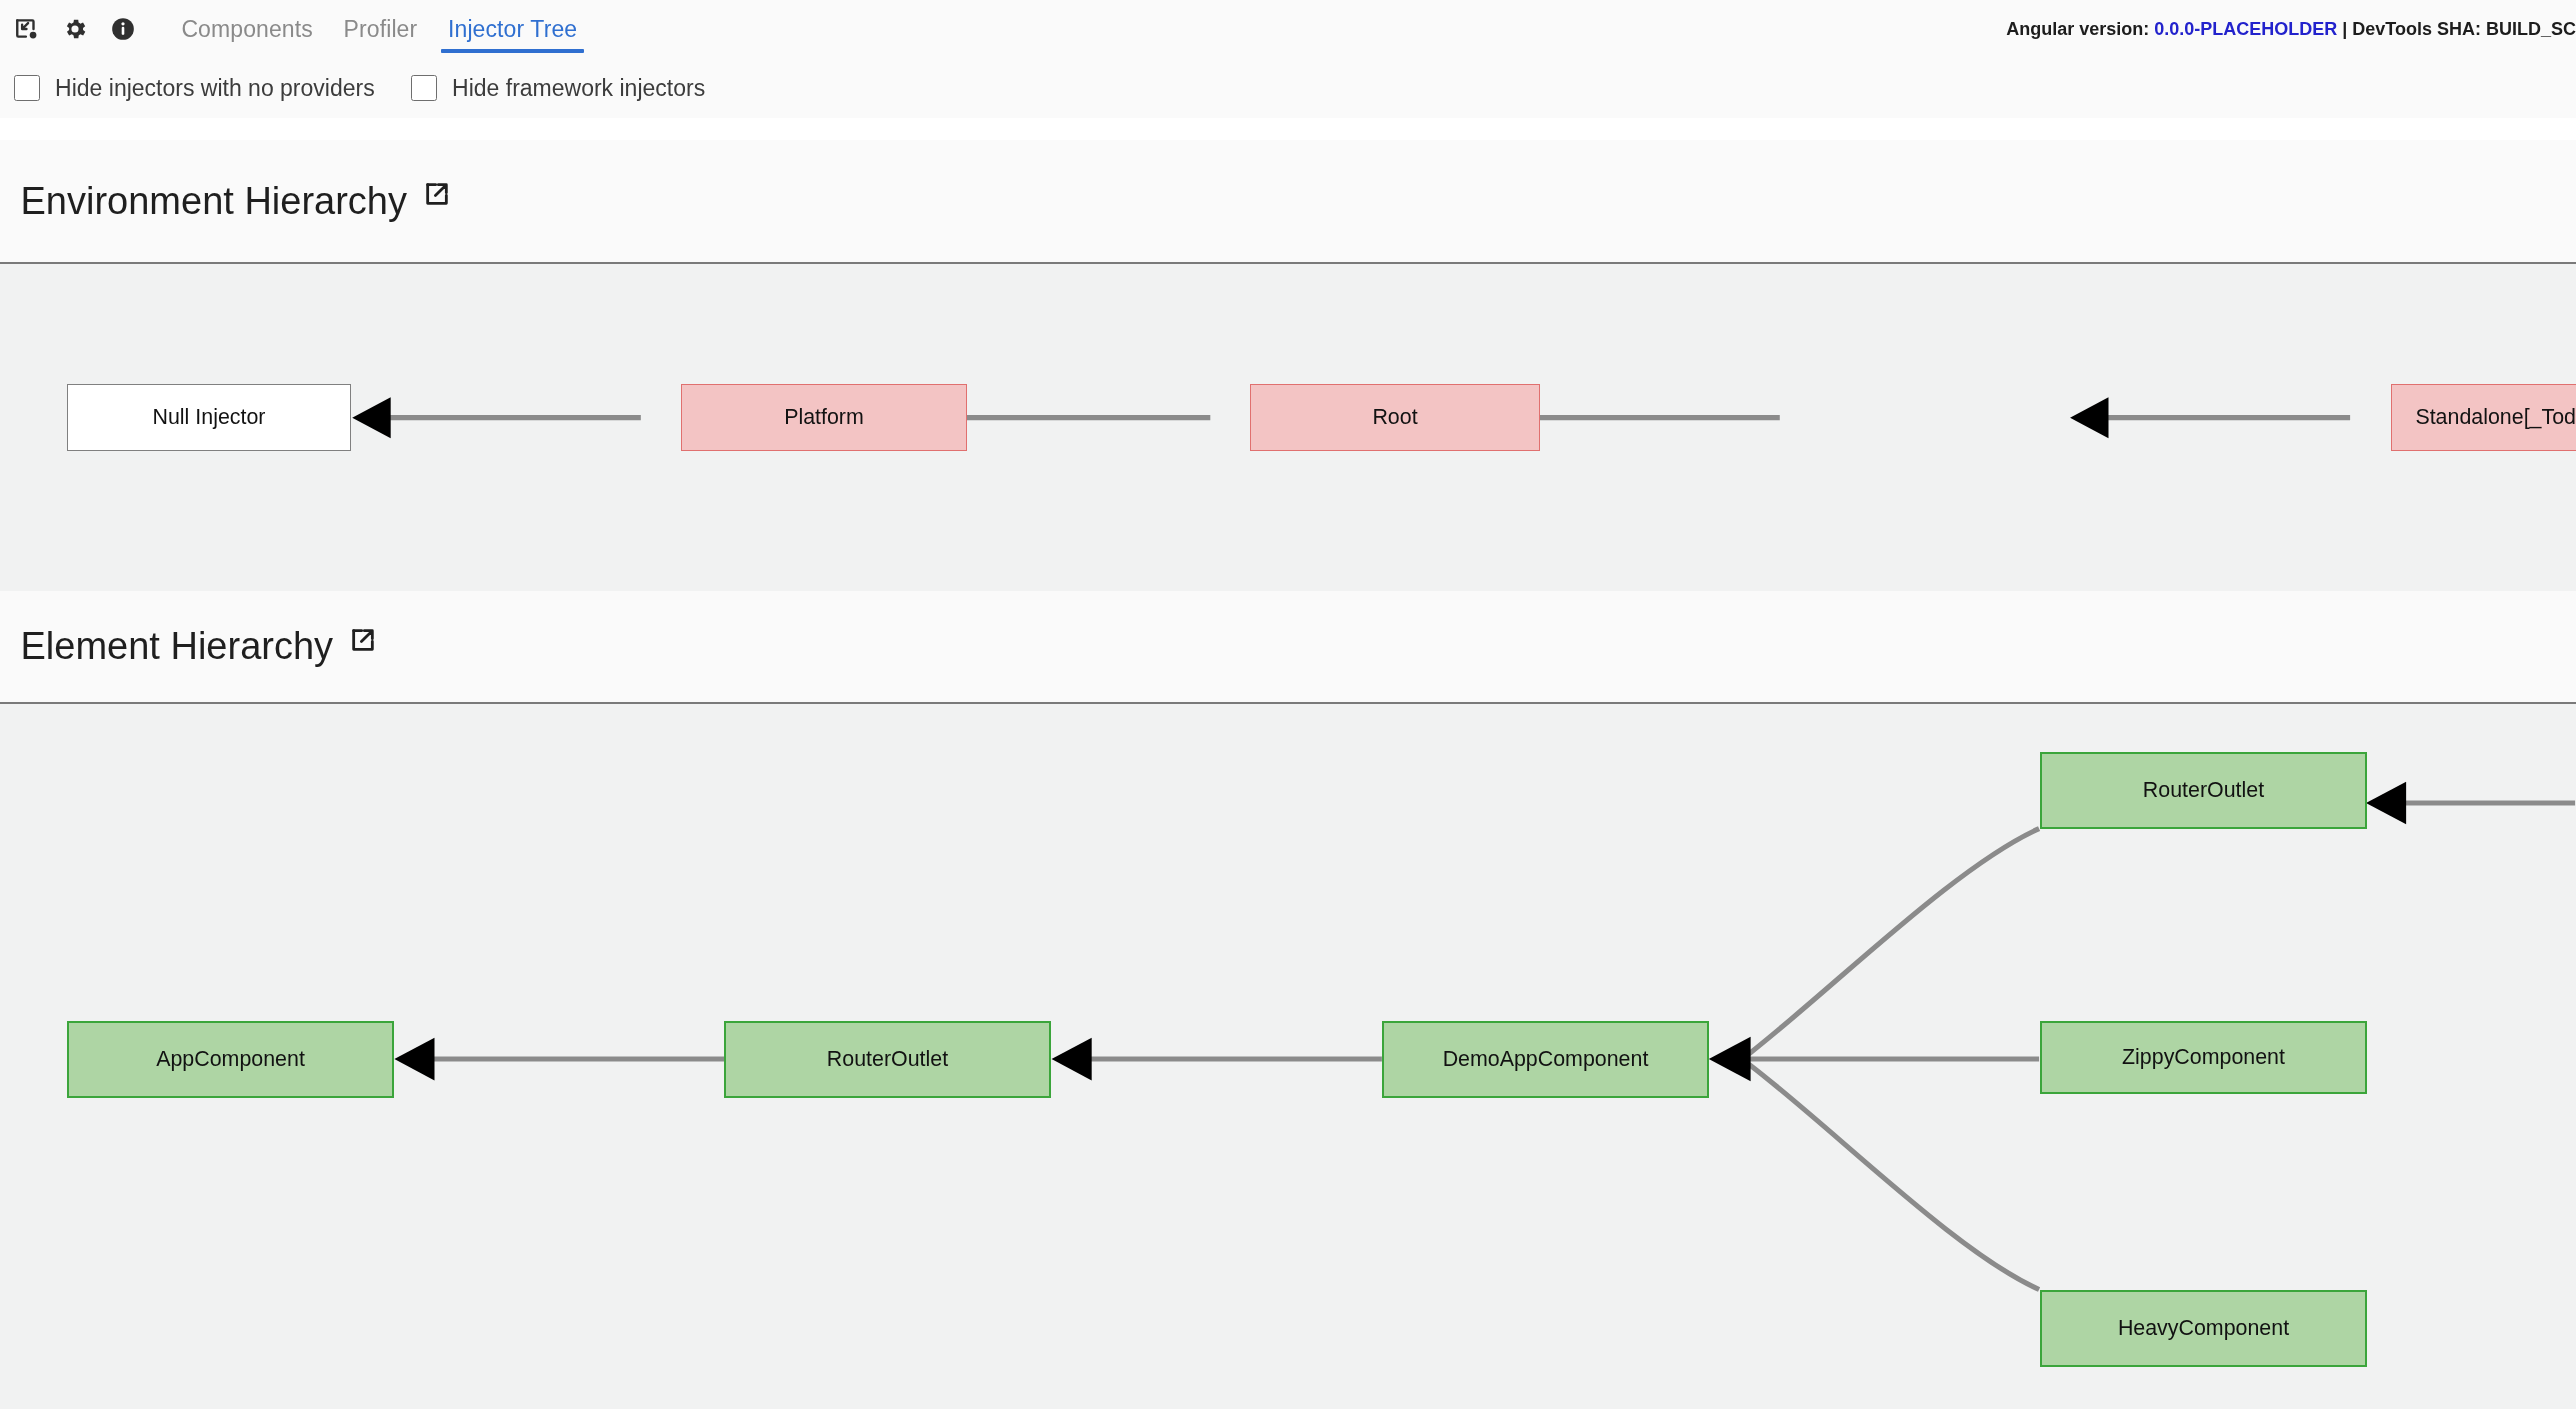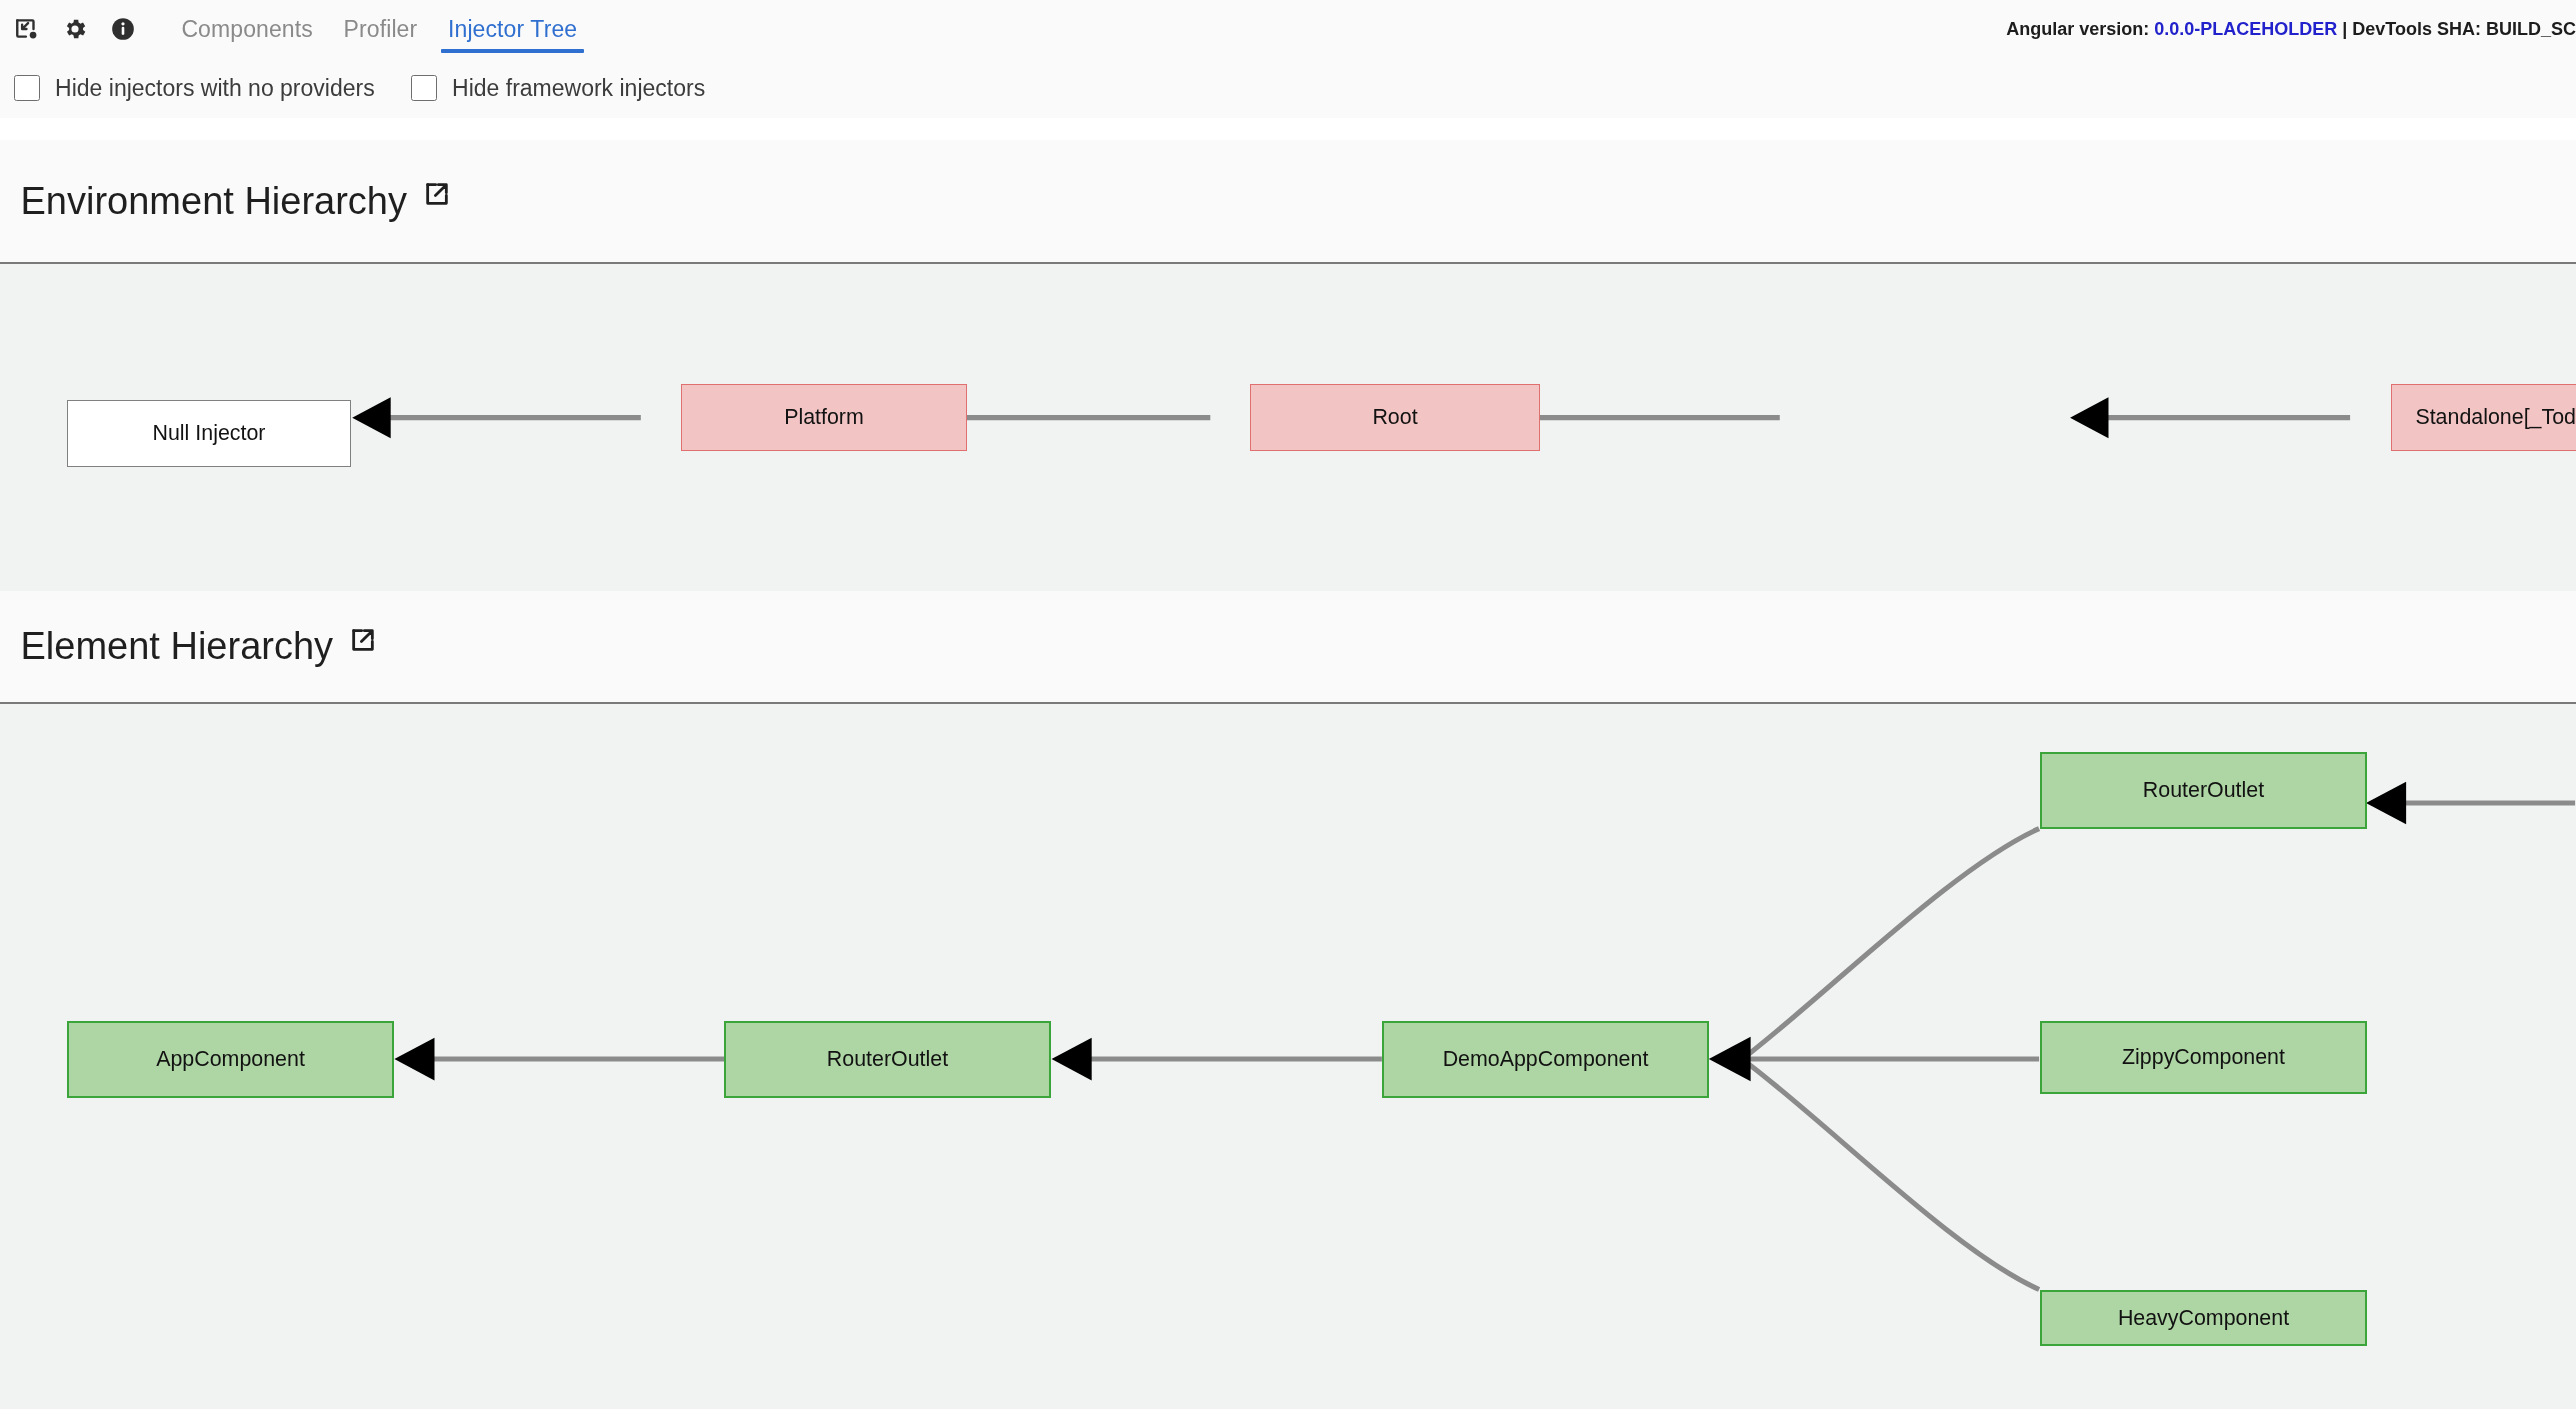--- a/index.html
+++ b/index.html
@@ -151,21 +151,21 @@
         <line x1="2752" y1="180" x2="2460" y2="180"></line>
       </g>
       <g fill="#000000">
         <polygon points="412,180 457,156 457,204"></polygon>
         <polygon points="1085,180 1130,156 1130,204"></polygon>
         <polygon points="1757,180 1802,156 1802,204"></polygon>
         <polygon points="2424,180 2469,156 2469,204"></polygon>
       </g>
     </svg>
 
-    <div class="node null-inj" style="left:67px;top:136px;width:284px;height:67px;">
+    <div class="node null-inj" style="left:67px;top:120px;width:284px;height:67px;">
       <span>Null Injector</span>
     </div>
     <div class="node env-node" style="left:641px;top:120px;width:286px;height:67px;">
       <span>Platform</span>
     </div>
     <div class="node env-node" style="left:1210px;top:120px;width:290px;height:67px;">
       <span>Root</span>
     </div>
     <div class="node env-node" style="left:2351px;top:120px;width:289px;height:67px;">
       <span>Standalone[_TodosComp</span>
@@ -217,19 +217,19 @@
     </div>
     <div class="node elem-node" style="left:1382px;top:317px;width:327px;height:77px;">
       <span>DemoAppComponent</span>
     </div>
     <div class="node elem-node" style="left:2040px;top:48px;width:327px;height:77px;">
       <span>RouterOutlet</span>
     </div>
     <div class="node elem-node" style="left:2040px;top:317px;width:327px;height:73px;">
       <span>ZippyComponent</span>
     </div>
-    <div class="node elem-node" style="left:2040px;top:586px;width:327px;height:56px;">
+    <div class="node elem-node" style="left:2040px;top:586px;width:327px;height:77px;">
       <span>HeavyComponent</span>
     </div>
   </div>
 
 </div>
 
 
 </body></html>

